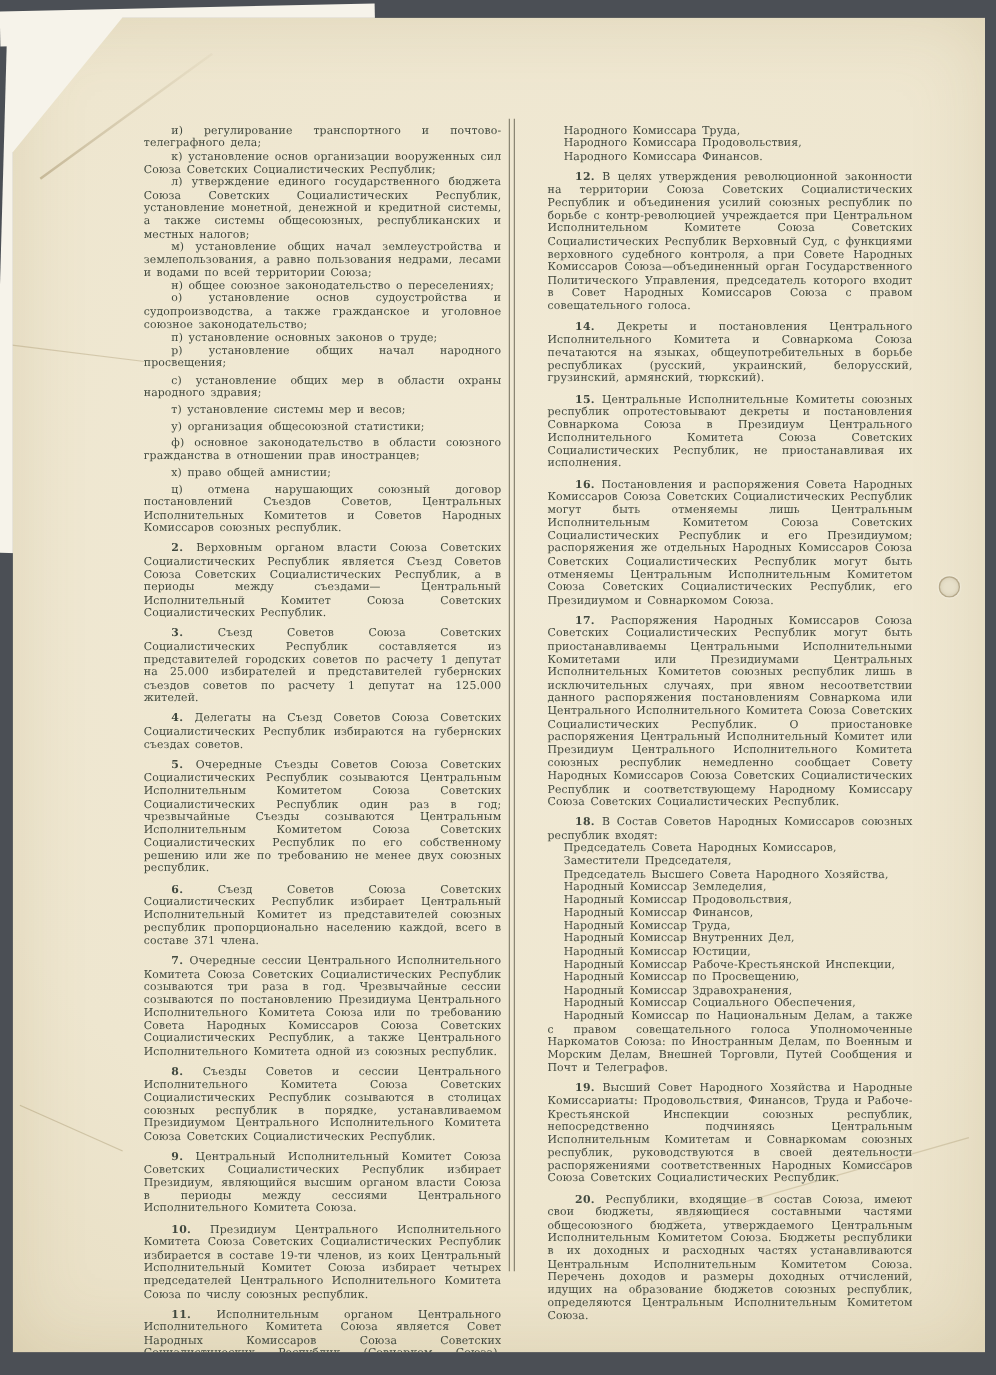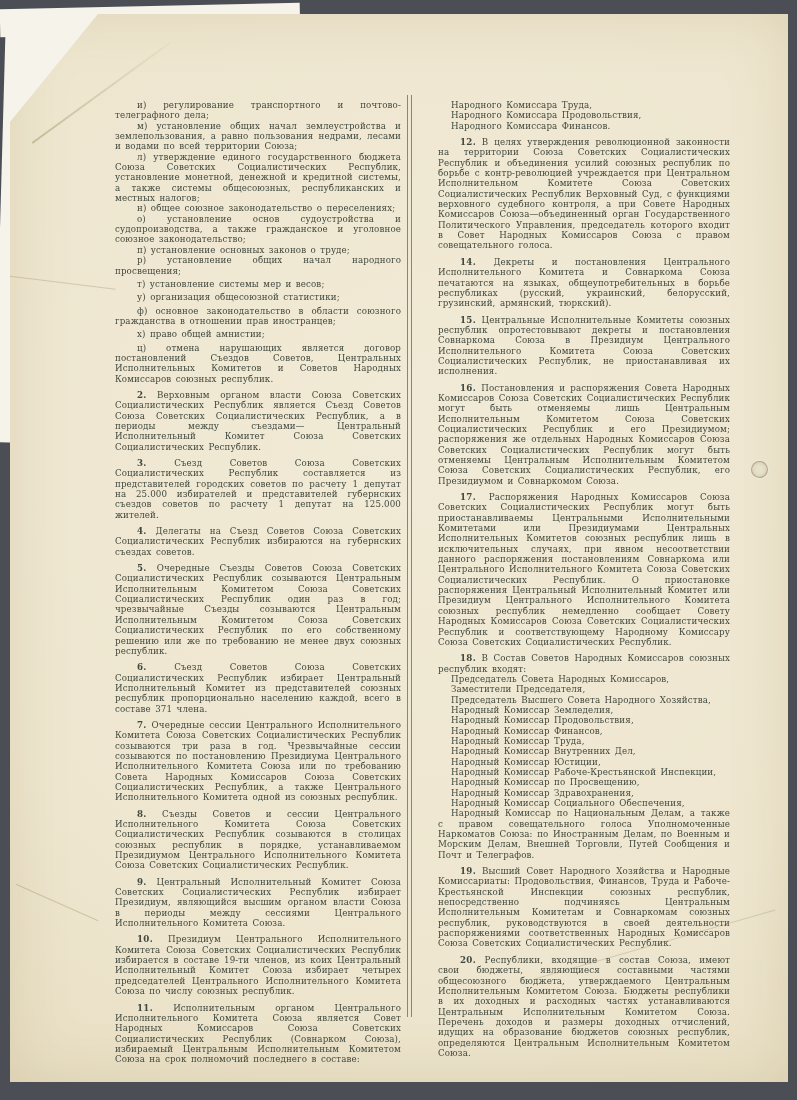--- a/index.html
+++ b/index.html
@@ -69,43 +69,45 @@
     <div class="crease c4"></div>
     <div class="hole"></div>
 
     <div class="divider"></div>
 
     <div class="col col-left">
       <div>
 
           <p class="li"><span class="marker">и)</span> <span>регулирование транспортного и почтово-телеграфного дела;</span></p>
 
+          <p class="li"><span class="marker">к)</span> <span>установление основ организации вооруженных сил Союза Советских Социалистических Республик;</span></p>
+
+          <p class="li"><span class="marker">л)</span> <span>утверждение единого государственного бюджета Союза Советских Социалистических Республик, установление монетной, денежной и кредитной системы, а также системы общесоюзных, республиканских и местных налогов;</span></p>
 
           <p class="li"><span class="marker">м)</span> <span>установление общих начал землеустройства и землепользования, а равно пользования недрами, лесами и водами по всей территории Союза;</span></p>
 
-          <p class="li"><span class="marker">л)</span> <span>утверждение единого государственного бюджета Союза Советских Социалистических Республик, установление монетной, денежной и кредитной системы, а также системы общесоюзных, республиканских и местных налогов;</span></p>
-
           <p class="li"><span class="marker">н)</span> <span>общее союзное законодательство о переселениях;</span></p>
 
           <p class="li"><span class="marker">о)</span> <span>установление основ судоустройства и судопроизводства, а также гражданское и уголовное союзное законодательство;</span></p>
 
           <p class="li"><span class="marker">п)</span> <span>установление основных законов о труде;</span></p>
 
           <p class="li"><span class="marker">р)</span> <span>установление общих начал народного просвещения;</span></p>
 
+          <p class="li spaced"><span class="marker">с)</span> <span>установление общих мер в области охраны народного здравия;</span></p>
 
           <p class="li spaced"><span class="marker">т)</span> <span>установление системы мер и весов;</span></p>
 
           <p class="li spaced"><span class="marker">у)</span> <span>организация общесоюзной статистики;</span></p>
 
           <p class="li spaced"><span class="marker">ф)</span> <span>основное законодательство в области союзного гражданства в отношении прав иностранцев;</span></p>
 
           <p class="li spaced"><span class="marker">х)</span> <span>право общей амнистии;</span></p>
 
-          <p class="li spaced"><span class="marker">ц)</span> <span>отмена нарушающих является договор постановлений Съездов Советов, Центральных Исполнительных Комитетов и Советов Народных Комиссаров союзных республик.</span></p>
+          <p class="li spaced"><span class="marker">ц)</span> <span>отмена нарушающих союзный договор постановлений Съездов Советов, Центральных Исполнительных Комитетов и Советов Народных Комиссаров союзных республик.</span></p>
         </div>
       <div>
 
           <div class="article">
             <p class="art-text"><span class="num">2.</span> <span>Верховным органом власти Союза Советских Социалистических Республик является Съезд Советов Союза Советских Социалистических Республик, а в периоды между съездами— Центральный Исполнительный Комитет Союза Советских Социалистических Республик.</span></p>
             <div class="sublist">
               
             </div>
             <p class="art-after"></p>
           </div>

